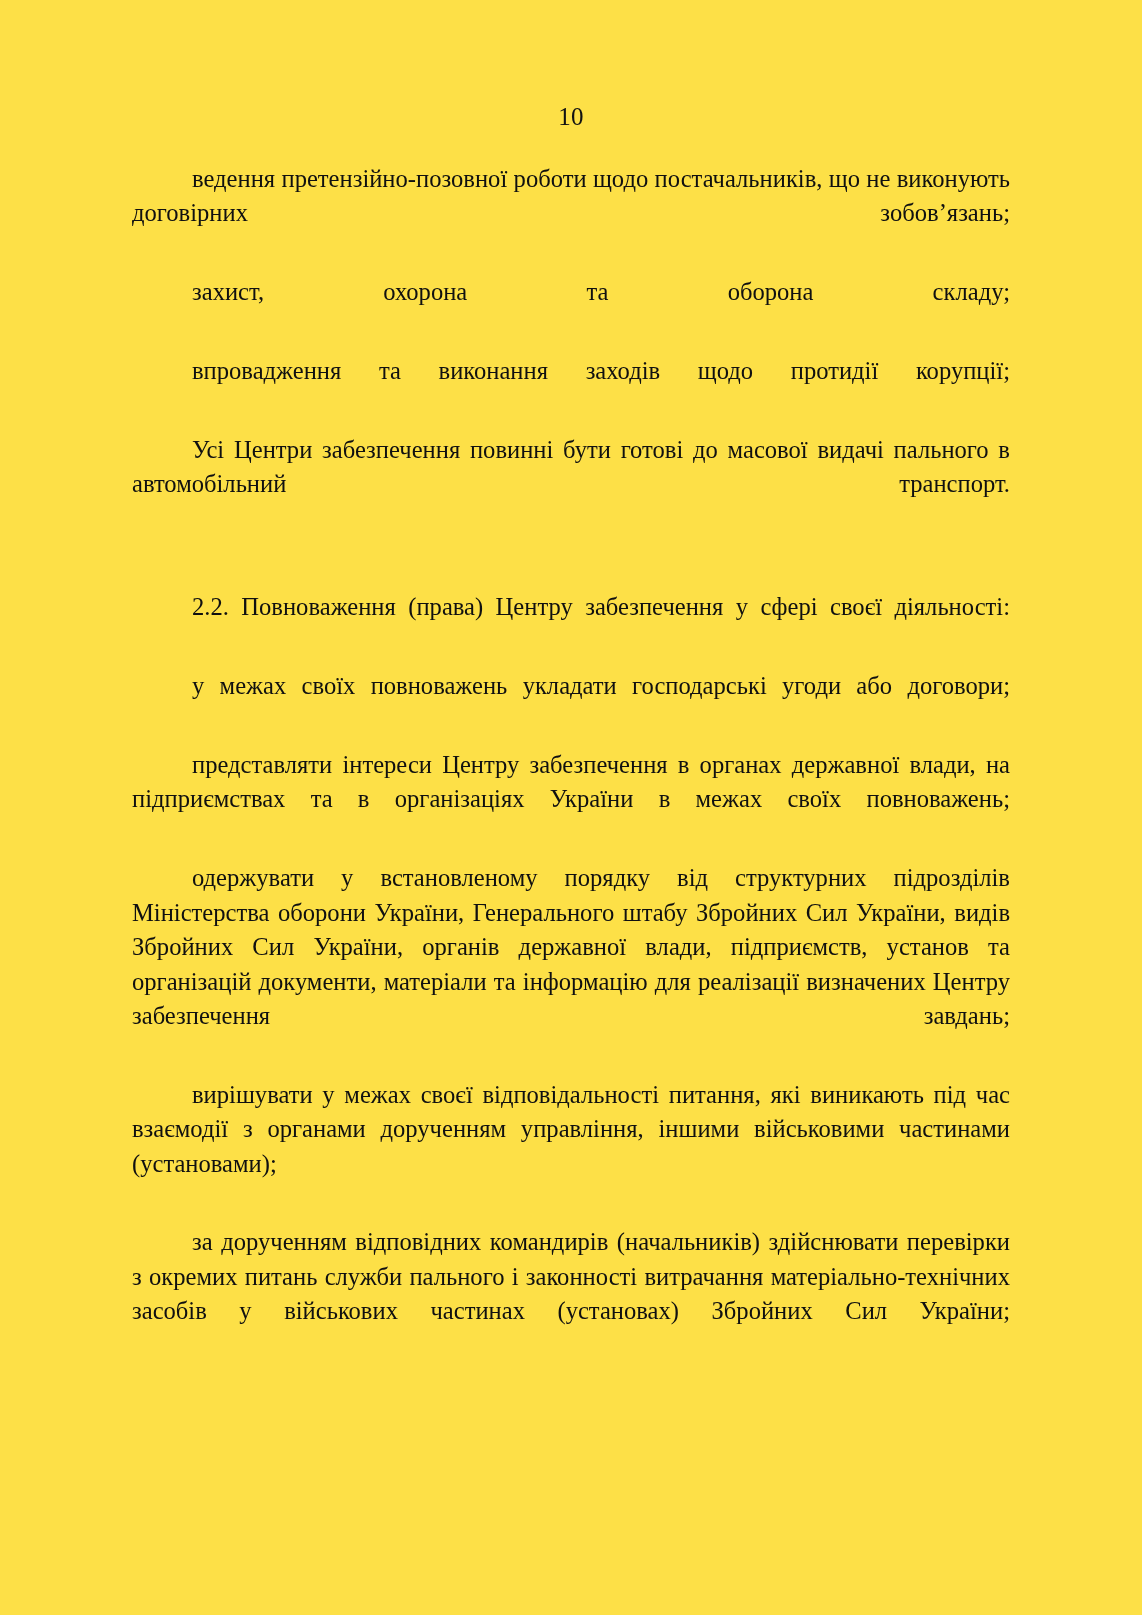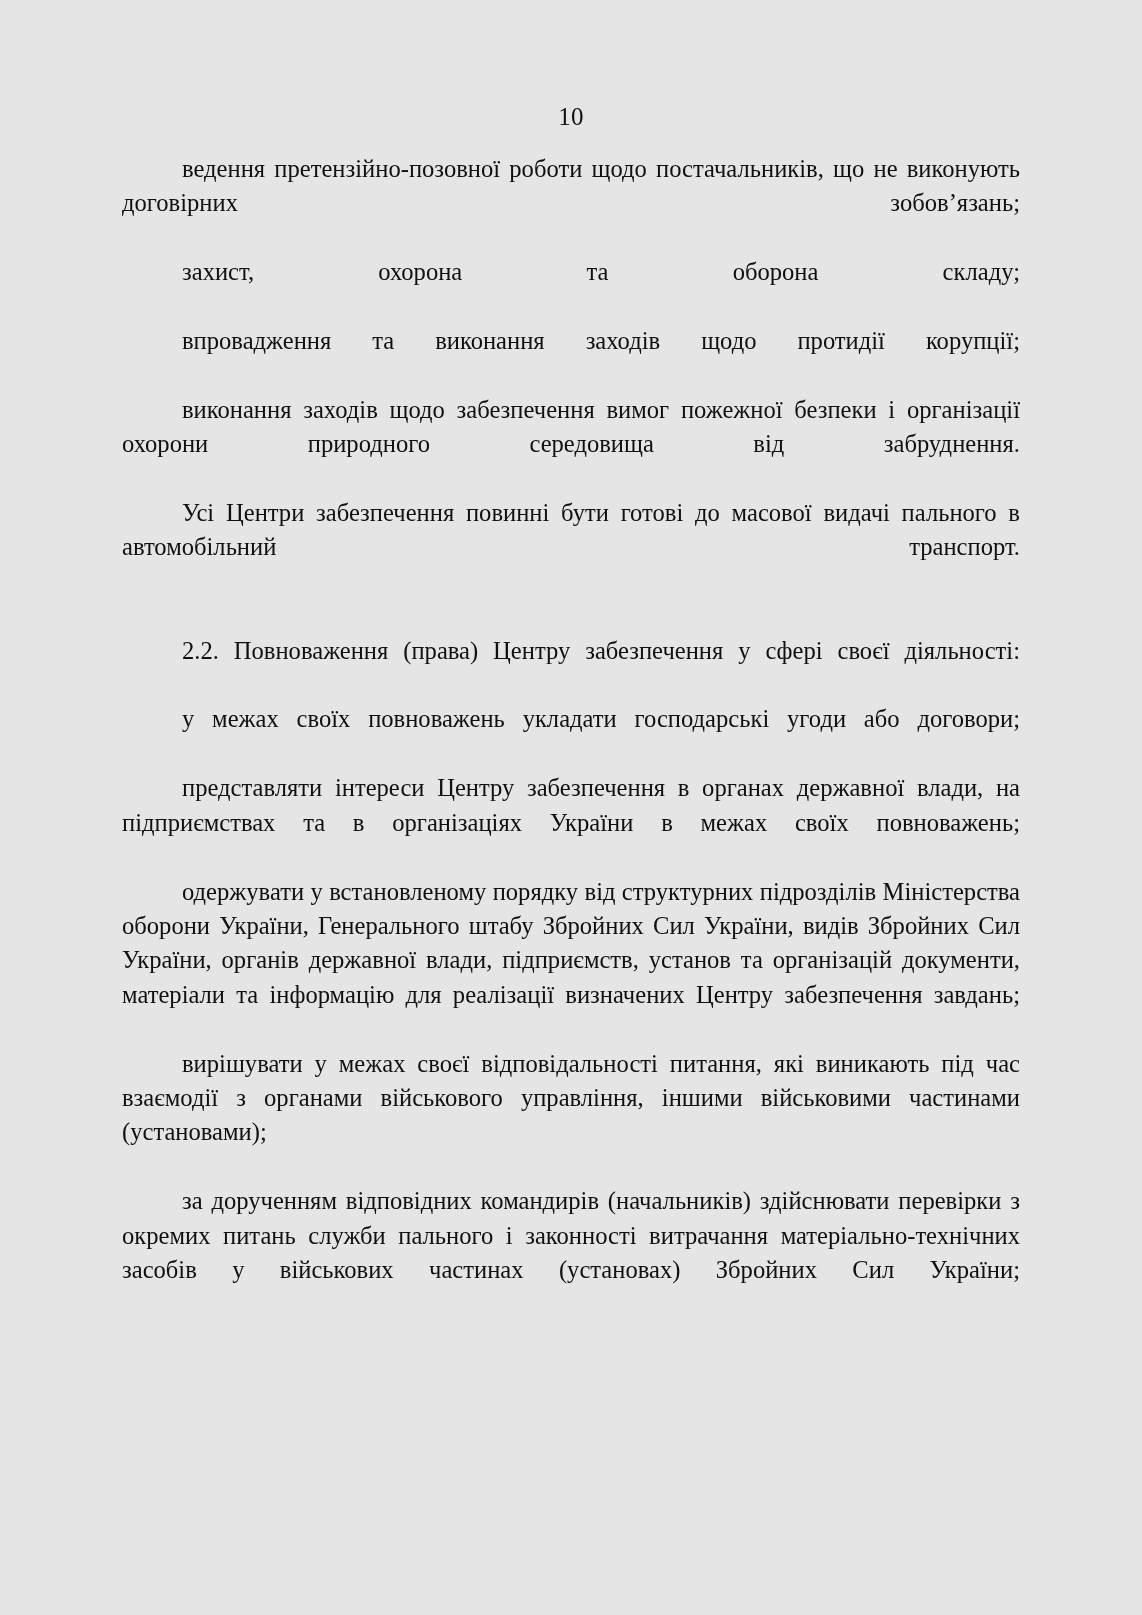--- a/index.html
+++ b/index.html
@@ -14,21 +14,21 @@
     font-family: "Liberation Serif", "DejaVu Serif", serif;
     color: #0d0d0d;
     overflow: hidden;
     position: relative;
   }
 
   .page {
     position: relative;
     width: 1142px;
     height: 1615px;
-    background: #e5e5e5;
+    background: #fde047;
     box-sizing: border-box;
   }
 
   
   .page-number {
     position: absolute;
     top: 102px;
     left: 0;
     width: 1142px;
     text-align: center;
@@ -46,21 +46,21 @@
     width: 898px;
     font-size: 24.6px;
     line-height: 34.4px;
     text-align: justify;
     text-justify: inter-word;
     color: #101010;
     hyphens: none;
   }
 
   .body-text p {
-    margin: 0;
+    margin: 10px;
     padding: 0;
     text-indent: 60px;
     text-align: justify;
   }
 
   
   .body-text p::after {
     content: "";
     display: inline-block;
     width: 100%;
@@ -81,28 +81,27 @@
 
 <div class="page">
 
   <div class="page-number">10</div>
 
   <div class="body-text">
 
     <p>ведення претензійно-позовної роботи щодо постачальників, що не виконують договірних зобов’язань;</p>
     <p>захист, охорона та оборона складу;</p>
     <p>впровадження та виконання заходів щодо протидії корупції;</p>
-    <p>виконання заходів щодо забезпечення вимог пожежної безпеки і організації охорони природного середовища від забруднення.</p>
     <p>Усі Центри забезпечення повинні бути готові до масової видачі пального в автомобільний транспорт.</p>
 
     <span class="gap-line"></span>
 
     <p class="section-heading">2.2. Повноваження (права) Центру забезпечення у сфері своєї діяльності:</p>
 
     <p>у межах своїх повноважень укладати господарські угоди або договори;</p>
     <p>представляти інтереси Центру забезпечення в органах державної влади, на підприємствах та в організаціях України в межах своїх повноважень;</p>
     <p>одержувати у встановленому порядку від структурних підрозділів Міністерства оборони України, Генерального штабу Збройних Сил України, видів Збройних Сил України, органів державної влади, підприємств, установ та організацій документи, матеріали та інформацію для реалізації визначених Центру забезпечення завдань;</p>
-    <p>вирішувати у межах своєї відповідальності питання, які виникають під час взаємодії з органами військового управління, іншими військовими частинами (установами);</p>
+    <p>вирішувати у межах своєї відповідальності питання, які виникають під час взаємодії з органами дорученням управління, іншими військовими частинами (установами);</p>
     <p>за дорученням відповідних командирів (начальників) здійснювати перевірки з окремих питань служби пального і законності витрачання матеріально-технічних засобів у військових частинах (установах) Збройних Сил України;</p>
 
   </div>
 
 </div>
 
 </body></html>

